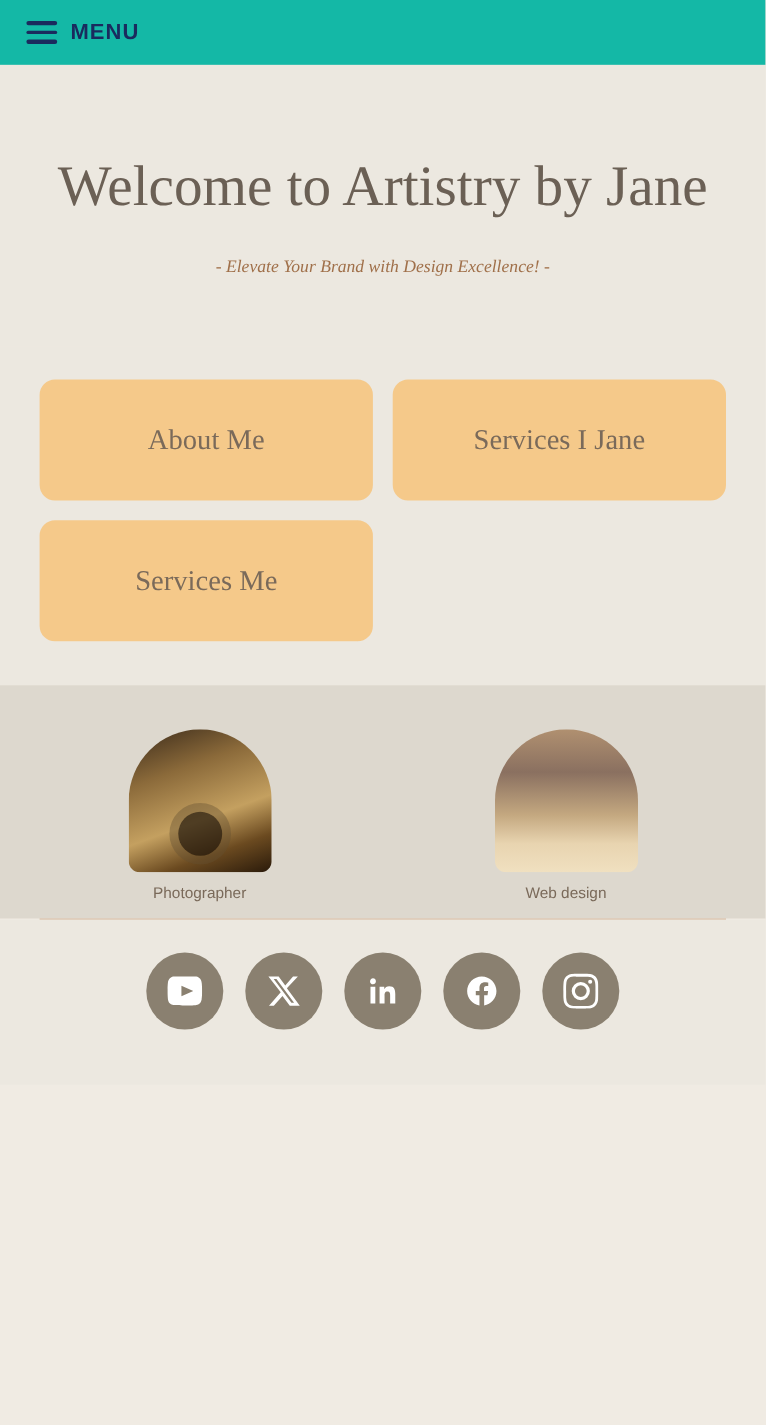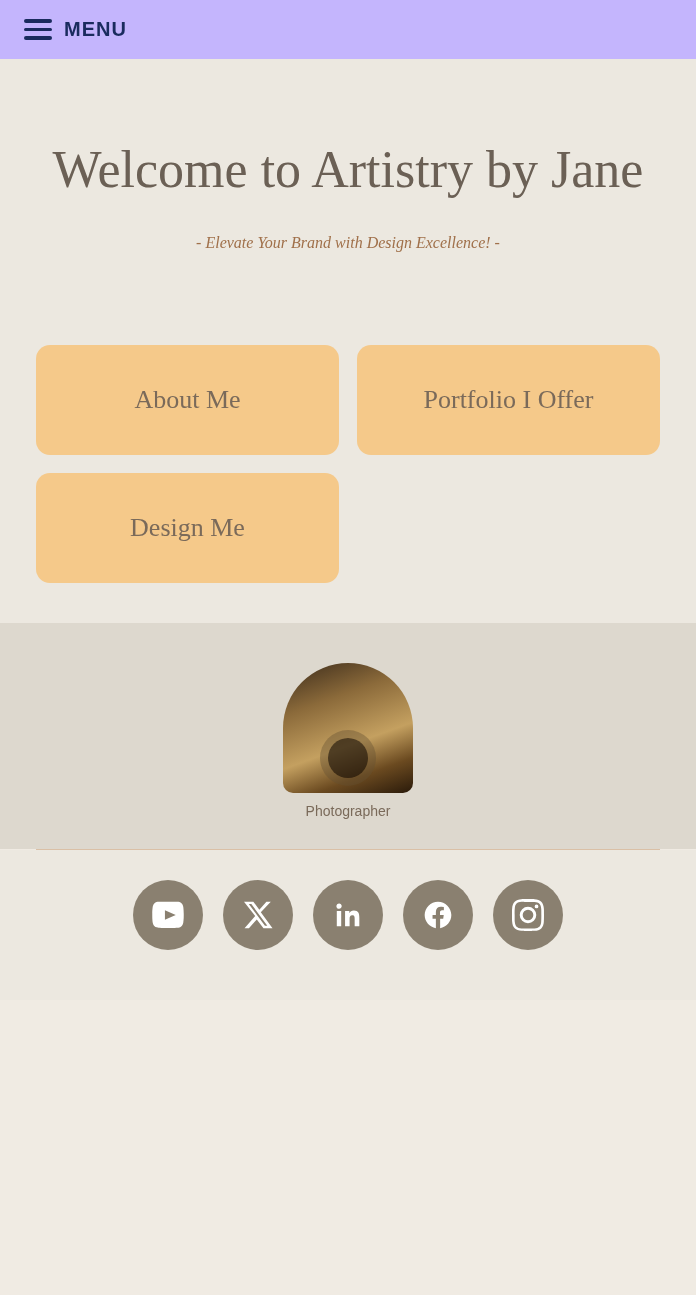--- a/index.html
+++ b/index.html
@@ -8,21 +8,21 @@
     body {
       width: 696px;
       min-height: 1295px;
       font-family: Georgia, 'Times New Roman', serif;
       background: #f0ebe3;
       overflow-x: hidden;
     }
 
     
     .header {
-      background: #c4b5fd;
+      background: #14b8a6;
       padding: 18px 24px;
       display: flex;
       align-items: center;
       gap: 12px;
       box-shadow: 0 1px 3px rgba(0,0,0,0.05);
     }
 
     .menu-icon {
       display: flex;
       flex-direction: column;
@@ -88,21 +88,21 @@
       font-family: Georgia, serif;
       font-weight: 400;
       cursor: pointer;
       text-align: center;
       transition: background 0.2s;
     }
 
     
     .services-strip {
       background: #ddd8ce;
-      padding: 40px 20px 30px;
+      padding: 40px 20px 16px;
       display: flex;
       justify-content: space-around;
       align-items: flex-end;
       gap: 10px;
     }
 
     .service-item {
       display: flex;
       flex-direction: column;
       align-items: center;
@@ -250,33 +250,39 @@
   <span class="menu-label">MENU</span>
 </header>
 
 <section class="hero">
   <h1 class="hero-title">Welcome to Artistry by Jane</h1>
   <p class="hero-subtitle">- Elevate Your Brand with Design Excellence! -</p>
 </section>
 
 <section class="nav-buttons">
   <button class="nav-btn">About Me</button>
-  <button class="nav-btn">Portfolio I Offer</button>
-  <button class="nav-btn">Design Me</button>
+  <button class="nav-btn">Services I Jane</button>
+  <button class="nav-btn">Services Me</button>
 </section>
 
 <section class="services-strip">
   <div class="service-item">
     <div class="service-img-container">
       <div class="img-photographer"></div>
     </div>
     <span class="service-label">Photographer</span>
   </div>
 
 
+  <div class="service-item">
+    <div class="service-img-container">
+      <div class="img-webdesign"></div>
+    </div>
+    <span class="service-label">Web design</span>
+  </div>
 
 </section>
 
 <hr class="divider">
 
 <footer class="footer">
 
   <button class="social-btn" title="YouTube">
     <svg viewBox="0 0 24 24">
       <path d="M23.5 6.2s-.3-2-1.2-2.8c-1.1-1.2-2.4-1.2-3-1.3C16.7 2 12 2 12 2s-4.7 0-7.3.1c-.6.1-1.9.1-3 1.3C.8 4.2.5 6.2.5 6.2S.2 8.5.2 10.8v2.1c0 2.3.3 4.6.3 4.6s.3 2 1.2 2.8c1.1 1.2 2.6 1.1 3.3 1.2C7.2 21.7 12 21.8 12 21.8s4.7 0 7.3-.2c.6-.1 1.9-.1 3-1.3.9-.8 1.2-2.8 1.2-2.8s.3-2.3.3-4.6v-2.1c0-2.3-.3-4.6-.3-4.6zM9.7 15.5V8.4l8.1 3.6-8.1 3.5z"></path>

